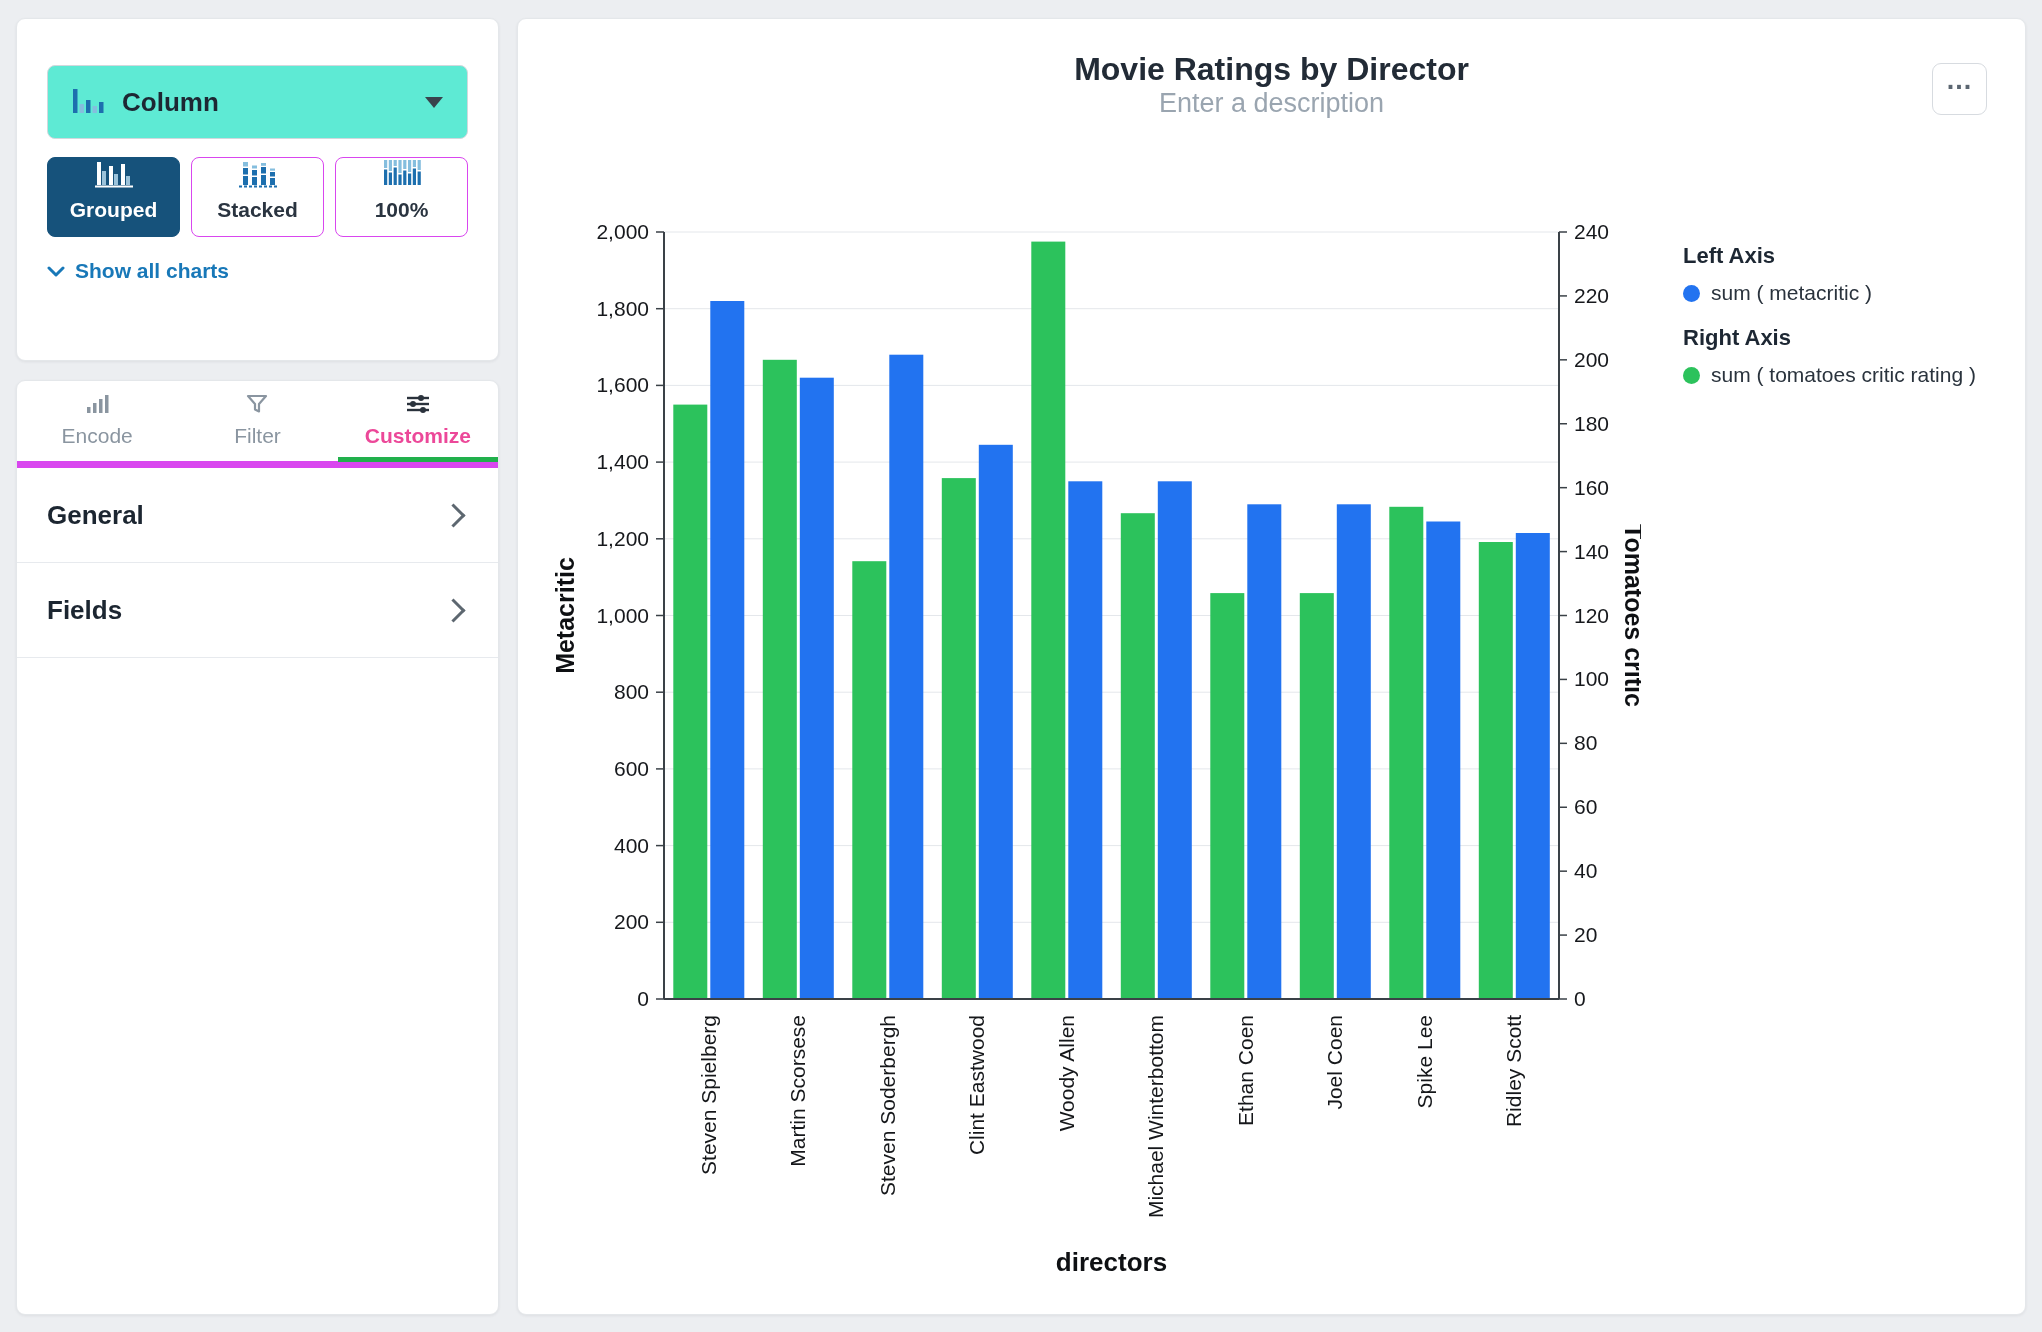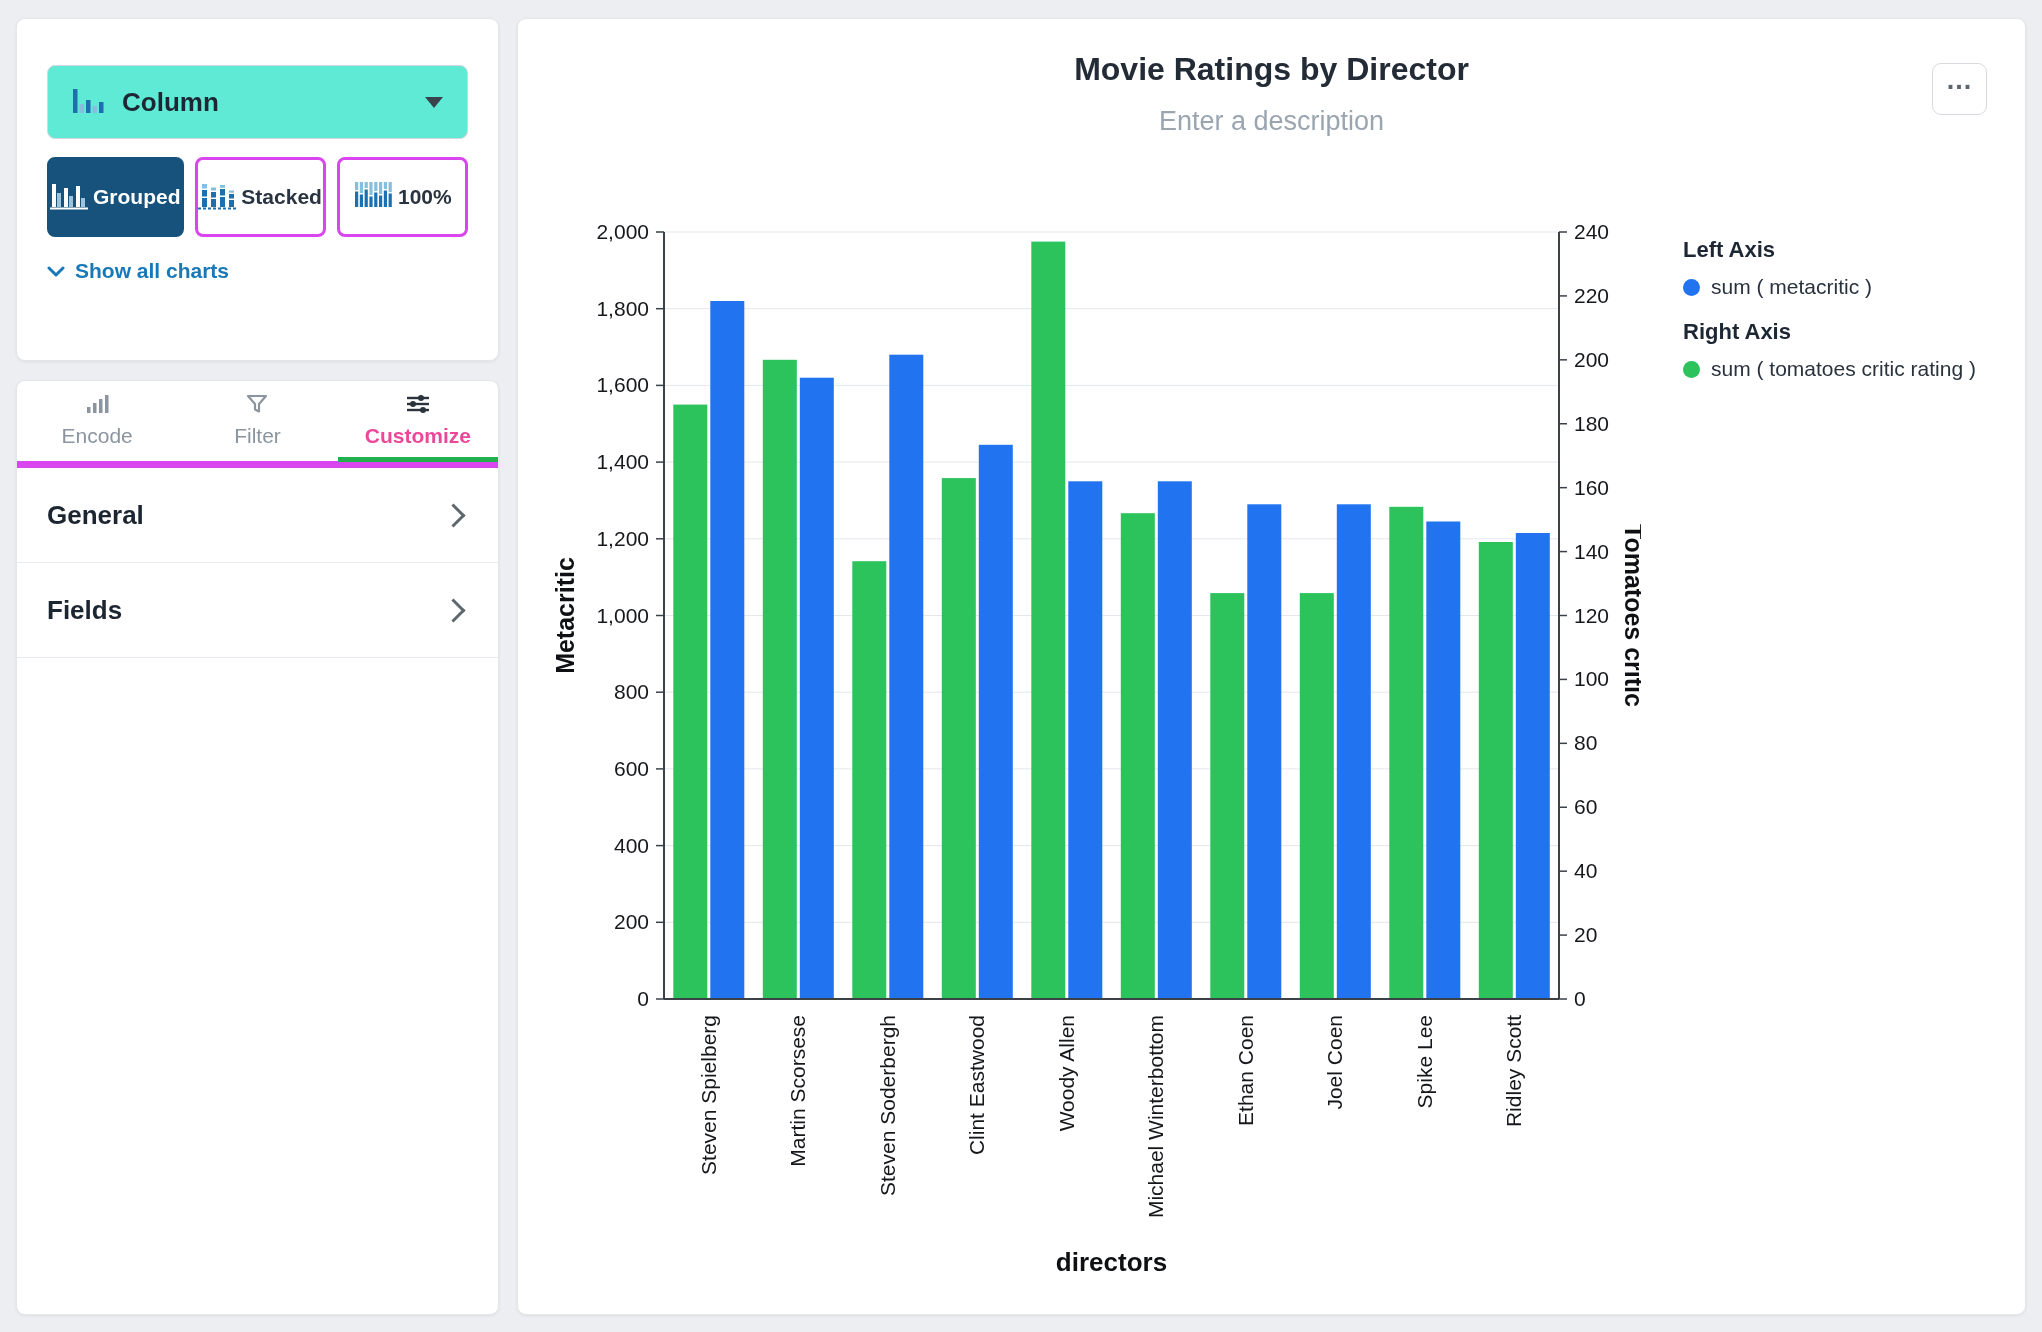--- a/index.html
+++ b/index.html
@@ -17,22 +17,22 @@
   #panel-chart-type{left:16px;top:18px;width:483px;height:343px;padding:28px 30px;}
   .ct-heading{font-size:23px;font-weight:bold;color:#5c6873;}
   .ct-dropdown{
     margin-top:18px;height:72px;border:1px solid #d2d8dd;border-radius:8px;
     display:flex;align-items:center;padding:0 24px;gap:18px;cursor:pointer;background:#5eead4;
   }
   .ct-dropdown .label{font-size:26px;font-weight:600;color:#1d2733;}
   .caret-down{width:0;height:0;margin-left:auto;border-left:9px solid transparent;border-right:9px solid transparent;border-top:11px solid #39434d;}
   .subtypes{margin-top:18px;display:flex;gap:11px;}
   .subtype{
-    width:141px;height:80px;border-radius:8px;border:3px solid #d946ef;background:#fff;
-    display:flex;align-items:center;justify-content:center;gap:5px;
+    width:141px;height:80px;border-radius:8px;border:1px solid #d946ef;background:#fff;
+    display:flex;flex-direction:column;align-items:center;gap:5px;
     font-size:21px;font-weight:bold;color:#2a3440;cursor:pointer;box-sizing:border-box;
   }
   .subtype.selected{background:#16527b;border-color:#16527b;color:#fff;}
   .show-all{
     margin-top:22px;display:flex;align-items:center;gap:10px;
     color:#1878b8;font-size:21px;font-weight:600;cursor:pointer;
   }
   
   #panel-controls{left:16px;top:380px;width:483px;height:935px;padding:0;}
   .tabs{display:flex;height:80px;border-bottom:7px solid #d946ef;}
@@ -43,28 +43,28 @@
   .tab.active{color:#ec4899;font-weight:bold;}
   .tab.active::after{content:"";position:absolute;left:0;right:0;bottom:-1px;height:5px;background:#21b04c;}
   .section{
     height:94px;display:flex;align-items:center;justify-content:space-between;
     padding:0 30px;border-bottom:1px solid #e7eaee;font-size:26px;font-weight:bold;color:#1c2631;cursor:pointer;
   }
   .chev-right{width:14px;height:14px;border-top:3px solid #5d6770;border-right:3px solid #5d6770;transform:rotate(45deg);margin-right:6px;}
   
   #panel-main{left:517px;top:18px;width:1509px;height:1297px;}
   .chart-title{margin-top:32px;text-align:center;font-size:32px;font-weight:bold;color:#222b36;cursor:text;}
-  .chart-desc{margin-top:18px;text-align:center;font-size:27px;color:#9aa5b0;cursor:text;}
+  .chart-desc{text-align:center;font-size:27px;color:#9aa5b0;cursor:text;}
   .menu-btn{
     position:absolute;top:44px;right:38px;width:53px;height:50px;border:1px solid #d7dbe0;border-radius:9px;
     background:#fff;color:#5b6671;font-size:27px;font-weight:bold;display:flex;align-items:flex-start;justify-content:center;
     letter-spacing:1px;cursor:pointer;line-height:32px;
   }
   #chart-canvas{position:absolute;left:26px;top:198px;}
-  .legend{position:absolute;left:1165px;top:218px;width:335px;}
+  .legend{position:absolute;left:1165px;top:224px;width:335px;}
   .legend-h{font-size:22px;font-weight:bold;color:#1d2733;margin:0 0 12px 0;}
   .legend-item{display:flex;align-items:center;gap:11px;font-size:21px;color:#2a333d;margin-bottom:20px;}
   .dot{width:17px;height:17px;border-radius:50%;flex:none;}
   svg text{font-family:"Liberation Sans", sans-serif;}
 </style>
 </head>
 <body>
 
 <div class="panel" id="panel-chart-type">
 

